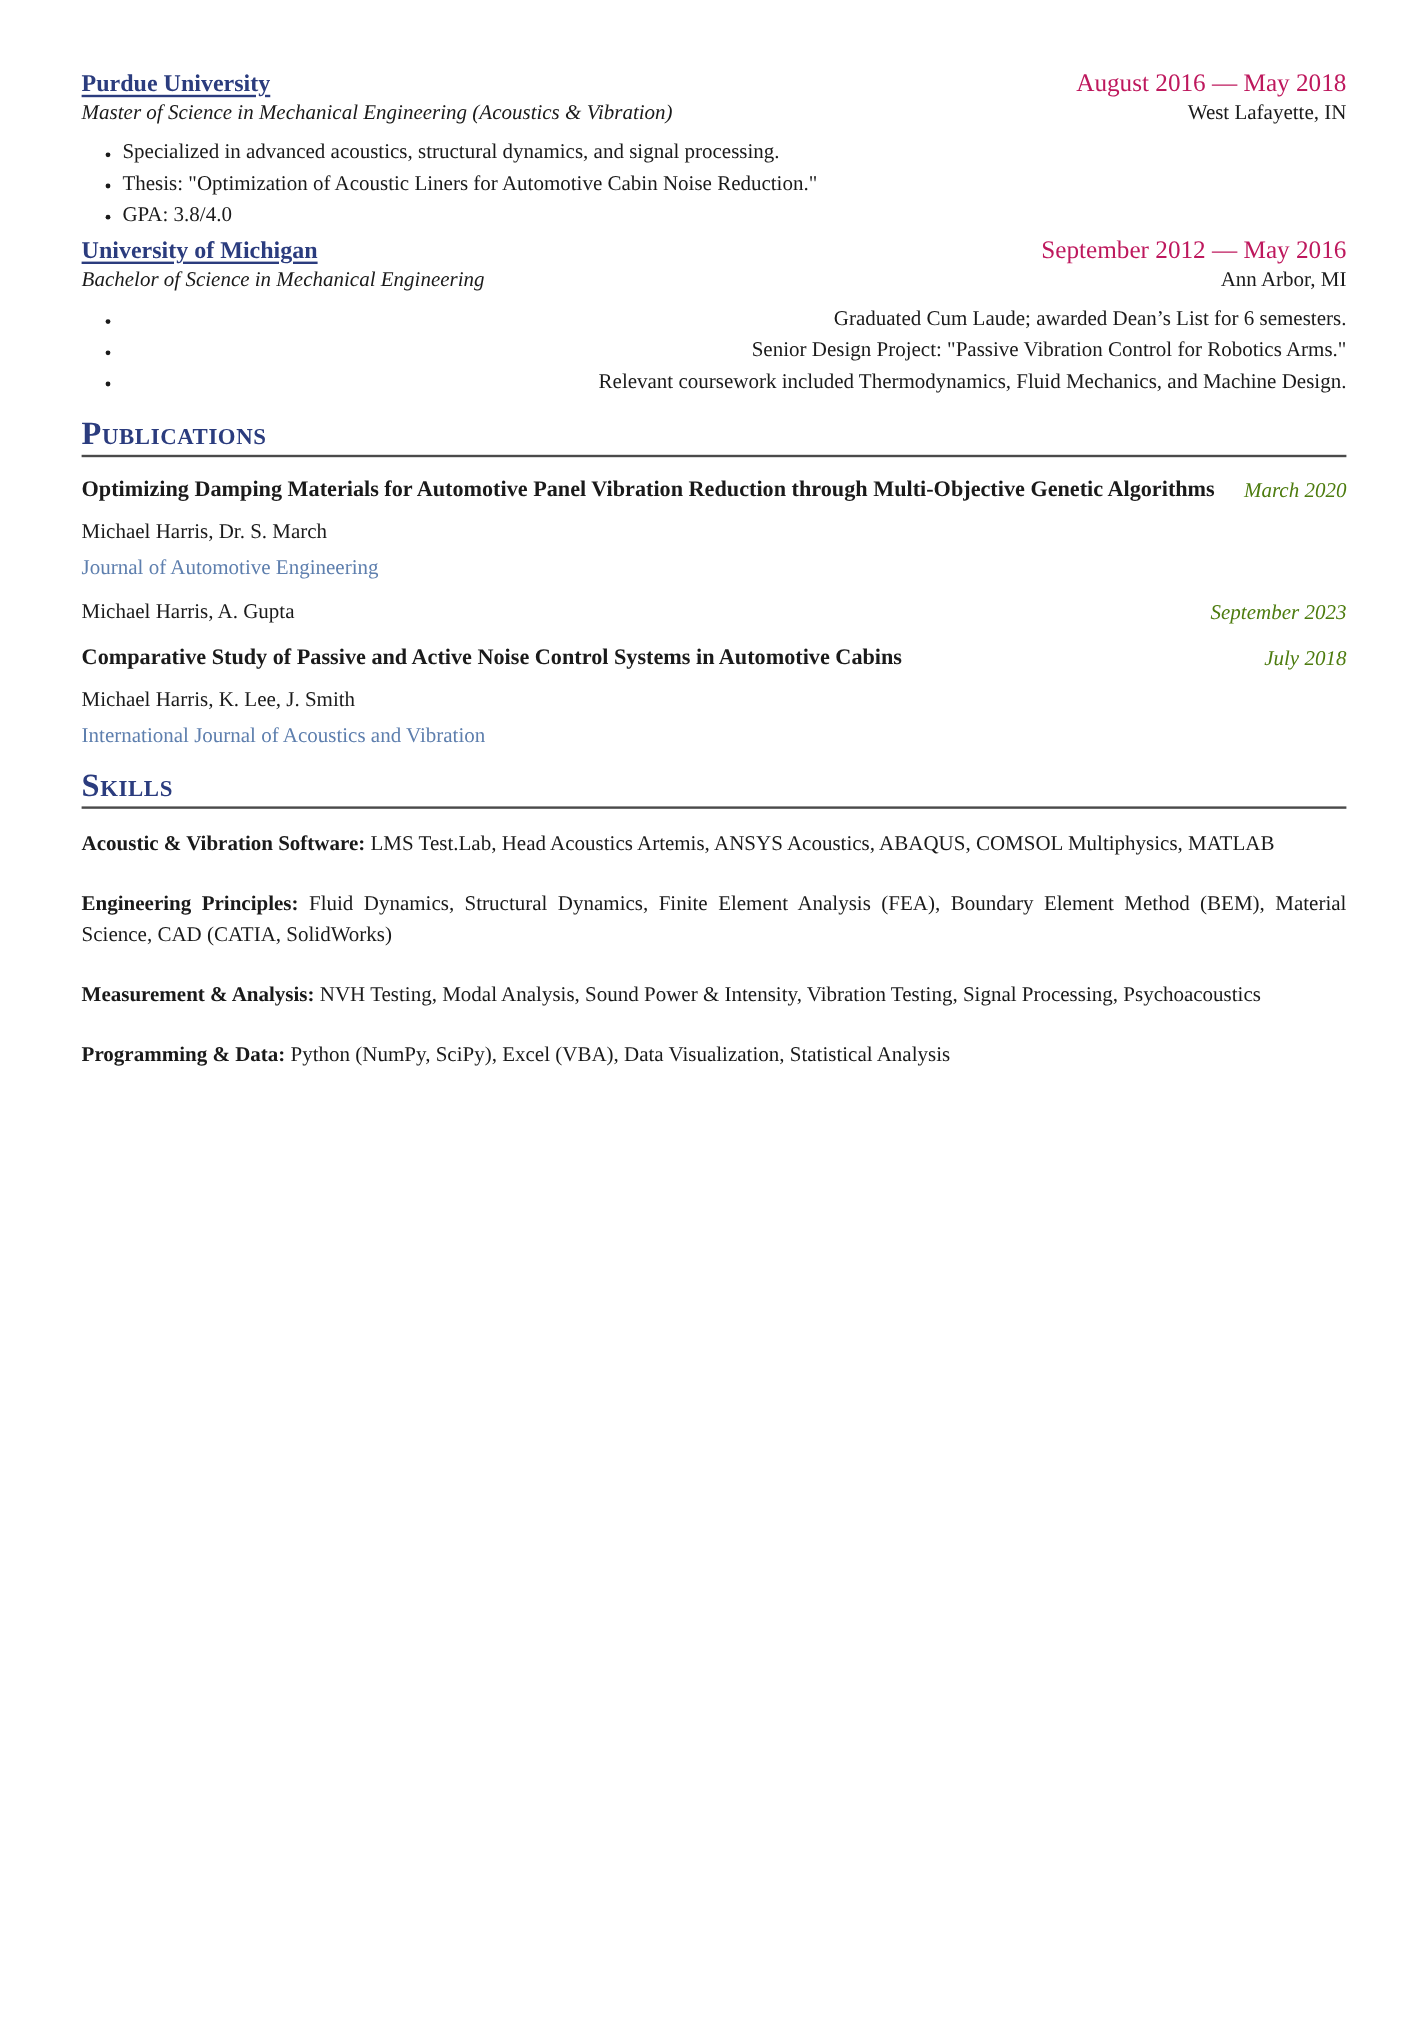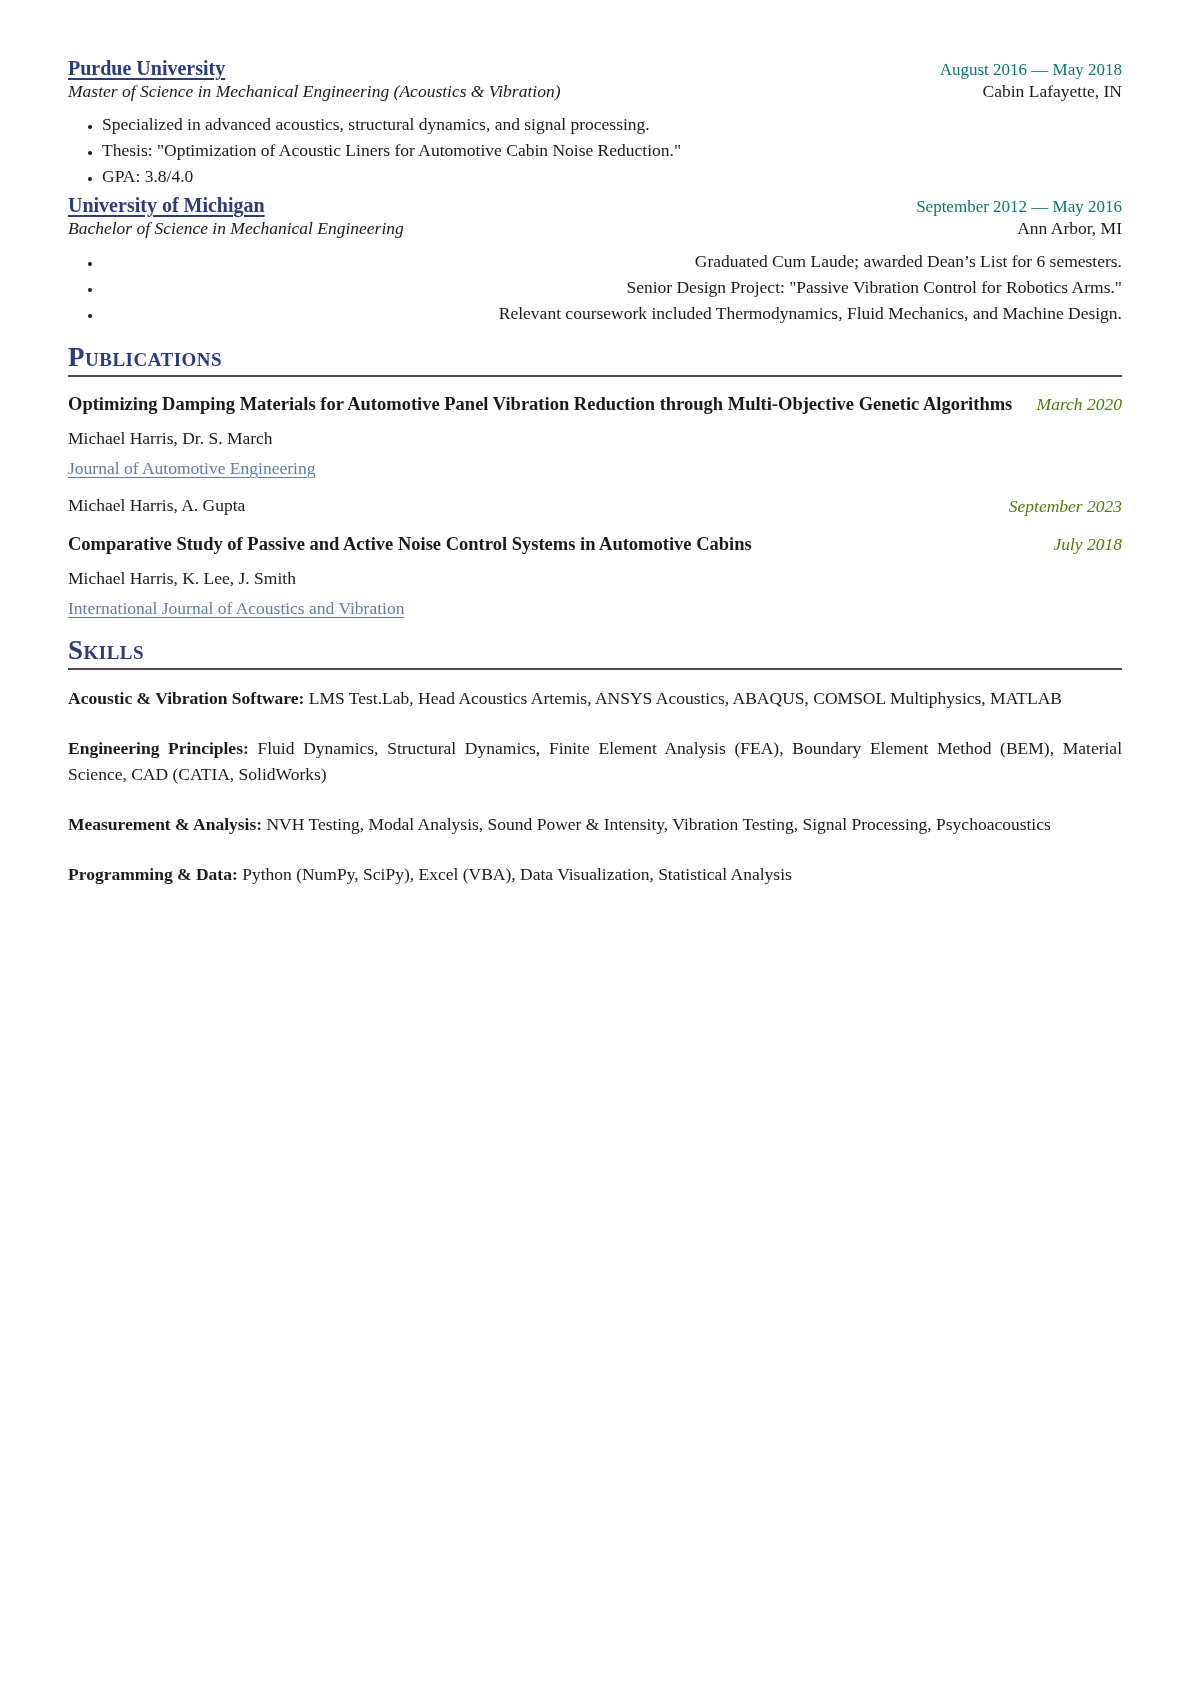--- a/index.html
+++ b/index.html
@@ -24,22 +24,22 @@
   .institution {
     font-size: 20px;
     font-weight: bold;
     color: #2b3c7e;
     text-decoration: underline;
     text-underline-offset: 3px;
     text-decoration-thickness: 1.5px;
     cursor: pointer;
   }
   .date-range {
-    font-size: 17px;
-    color: #0f766e;
+    font-size: 21px;
+    color: #be185d;
   }
   .edu-sub {
     display: flex;
     justify-content: space-between;
     align-items: baseline;
     margin-top: 1px;
   }
   .degree { font-style: italic; font-size: 17.5px; }
   .location { font-size: 17.5px; }
   ul.bullets {
@@ -86,21 +86,20 @@
   .pub-authors {
     margin-top: 9px;
     font-size: 17.5px;
     line-height: 24px;
   }
   .pub-venue {
     display: inline-block;
     margin-top: 8px;
     font-size: 17.5px;
     color: #5e7fae;
-    text-decoration: underline;
     text-underline-offset: 3px;
     cursor: pointer;
   }
 
   
   .skill {
     margin: 24px 0 0 0;
     font-size: 17.5px;
     line-height: 26px;
     text-align: justify;
@@ -115,21 +114,21 @@
 
   <section>
 
     <article class="edu-entry">
       <div class="edu-header">
         <a class="institution">Purdue University</a>
         <span class="date-range">August 2016 — May 2018</span>
       </div>
       <div class="edu-sub">
         <span class="degree">Master of Science in Mechanical Engineering (Acoustics &amp; Vibration)</span>
-        <span class="location">Cabin Lafayette, IN</span>
+        <span class="location">West Lafayette, IN</span>
       </div>
       <ul class="bullets">
         <li>Specialized in advanced acoustics, structural dynamics, and signal processing.</li>
         <li>Thesis: "Optimization of Acoustic Liners for Automotive Cabin Noise Reduction."</li>
         <li>GPA: 3.8/4.0</li>
       </ul>
     </article>
 
     <article class="edu-entry">
       <div class="edu-header">

